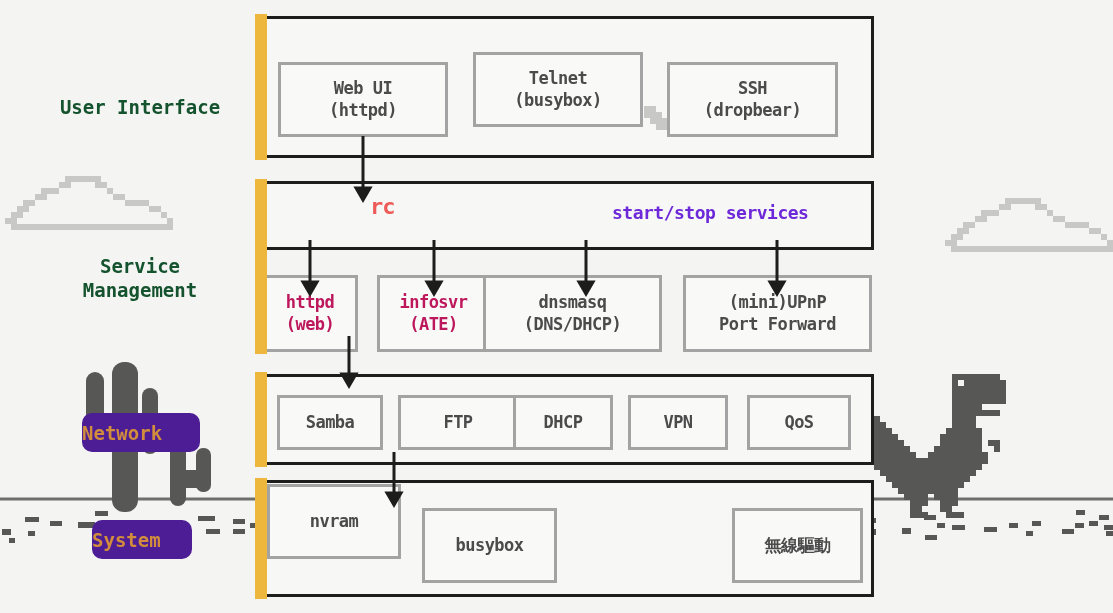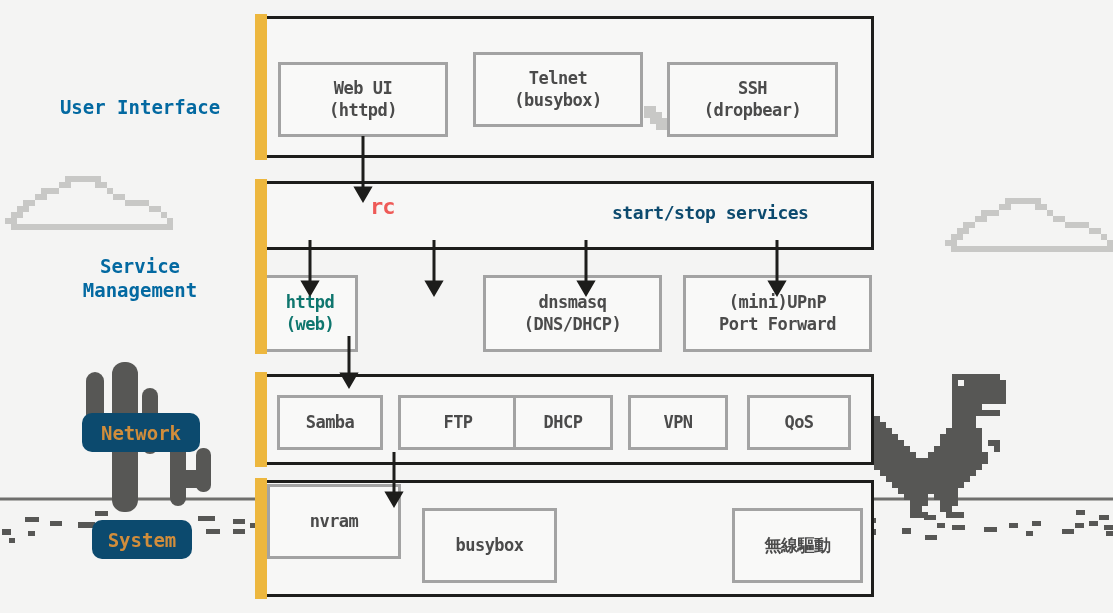--- a/index.html
+++ b/index.html
@@ -17,37 +17,37 @@
   }
   .bar{
     position:absolute;left:255px;width:12px;background:#edb73e;z-index:6;
   }
   .ibox{
     position:absolute;background:#f9f9f8;border:3px solid #a3a3a3;box-sizing:border-box;
     display:flex;flex-direction:column;align-items:center;justify-content:center;
     z-index:4;font-weight:bold;font-size:17px;line-height:1.25;letter-spacing:-0.5px;
     text-align:center;color:#4b4b4b;
   }
-  .ibox .red{color:#0f766e;}
+  .ibox .red{color:#be185d;}
   .side-label{
     position:absolute;left:30px;width:220px;text-align:center;
-    color:#0369a1;font-weight:bold;font-size:19px;line-height:1.25;z-index:3;
+    color:#14532d;font-weight:bold;font-size:19px;line-height:1.25;z-index:3;
   }
   .pill{
-    position:absolute;background:#0c4a6e;border-radius:10px;
-    display:flex;align-items:center;justify-content:center;
+    position:absolute;background:#4c1d95;border-radius:10px;
+    display:flex;align-items:center;justify-content:flex-start;
     color:#d18d3b;font-weight:bold;font-size:19px;z-index:3;
   }
   .rc-label{
     position:absolute;left:370px;top:194px;font-size:22px;font-weight:bold;
     color:#ee5a57;z-index:5;letter-spacing:-1px;
   }
   .services-label{
     position:absolute;left:612px;top:202px;font-size:18px;font-weight:bold;
-    color:#0c4a6e;z-index:5;letter-spacing:-0.5px;
+    color:#6d28d9;z-index:5;letter-spacing:-0.5px;
   }
 </style>
 </head>
 <body>
 
 <div class="canvas">
 
   <svg class="abs" style="left:0;top:0;z-index:1" width="1113" height="613">
     <line x1="0" y1="499" x2="1113" y2="499" stroke="#6e6e6c" stroke-width="3"></line>
     <g id="debris" fill="#575755">
@@ -268,20 +268,24 @@
     <span>SSH</span>
     <span>(dropbear)</span>
   </div>
 
   <div class="rc-label"><span>rc</span></div>
   <div class="services-label"><span>start/stop services</span></div>
 
   <div class="ibox" style="left:262px;top:275px;width:96px;height:77px">
     <span class="red">httpd</span>
     <span class="red">(web)</span>
+  </div>
+  <div class="ibox" style="left:377px;top:275px;width:113px;height:77px">
+    <span class="red">infosvr</span>
+    <span class="red">(ATE)</span>
   </div>
   <div class="ibox" style="left:483px;top:275px;width:179px;height:77px">
     <span>dnsmasq</span>
     <span>(DNS/DHCP)</span>
   </div>
   <div class="ibox" style="left:683px;top:275px;width:189px;height:77px">
     <span>(mini)UPnP</span>
     <span>Port Forward</span>
   </div>
 

